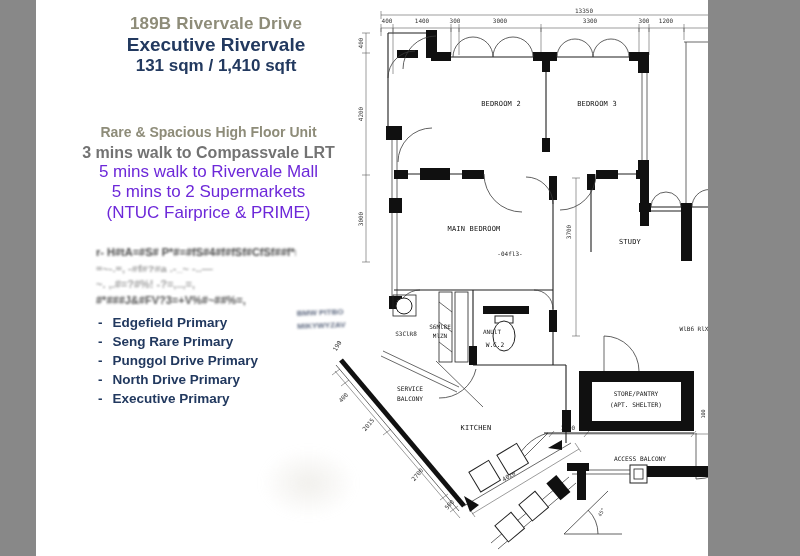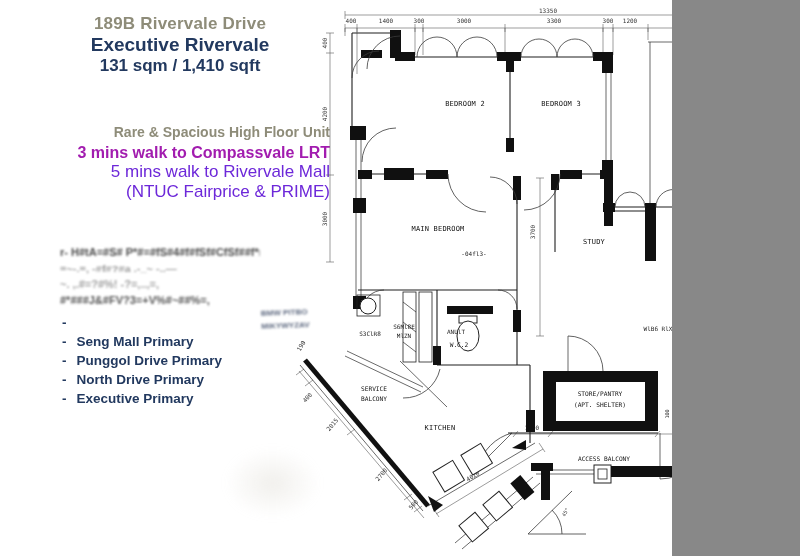--- a/index.html
+++ b/index.html
@@ -1,25 +1,25 @@
 <!DOCTYPE html>
 <html><head>
 <meta charset="utf-8">
 <style>
   html,body{margin:0;padding:0;background:#888;}
   .page{position:relative;width:672px;height:556px;background:#ffffff;overflow:hidden;
-        font-family:"Liberation Sans",sans-serif;}
+        font-family:"Liberation Sans",sans-serif;margin-left:36px;}
   
   .lp-head{position:absolute;left:30px;top:14px;width:300px;text-align:center;line-height:1.18;}
   .lp-addr{font-size:17px;font-weight:700;color:#8e8c79;letter-spacing:.2px;}
   .lp-type{font-size:19px;font-weight:700;color:#22395f;}
   .lp-area{font-size:17px;font-weight:700;color:#22395f;}
-  .lp-feat{position:absolute;left:15px;top:124px;width:315px;text-align:right;line-height:1.2;}
+  .lp-feat{position:absolute;left:15px;top:124px;width:315px;text-align:center;line-height:1.2;}
   .lp-hl{font-size:14px;font-weight:700;color:#8e8c79;margin-bottom:2px;}
-  .lp-f0{font-size:16px;font-weight:700;color:#a21caf;}
+  .lp-f0{font-size:16px;font-weight:700;color:#737373;}
   .lp-f{font-size:17px;font-weight:400;color:#6d28d9;}
   .lp-redacted{position:absolute;left:60px;top:244px;width:200px;line-height:16px;
                font-size:11px;font-weight:700;color:#2a2a2a;filter:blur(1px);}
   .lp-redacted div{white-space:nowrap;overflow:hidden;}
   .lp-redacted div:nth-child(1){opacity:.85;}
   .lp-redacted div:nth-child(2){opacity:.5;transform:scaleY(.9);}
   .lp-redacted div:nth-child(3){opacity:.45;}
   .lp-redacted div:nth-child(4){opacity:.8;}
   .lp-schools{position:absolute;left:62px;top:313px;line-height:19px;
               font-size:13.5px;font-weight:700;color:#22395f;}
@@ -54,37 +54,39 @@
   <div class="lp-head">
     <div class="lp-addr">189B Rivervale Drive</div>
     <div class="lp-type">Executive Rivervale</div>
     <div class="lp-area">131 sqm / 1,410 sqft</div>
   </div>
 
   <div class="lp-feat">
     <div class="lp-hl">Rare &amp; Spacious High Floor Unit</div>
     <div class="lp-f0">3 mins walk to Compassvale LRT</div>
     <div class="lp-f">5 mins walk to Rivervale Mall</div>
+    <div class="lp-f">5 mins to 2 Supermarkets</div>
     <div class="lp-f">(NTUC Fairprice &amp; PRIME)</div>
   </div>
 
   <div class="lp-redacted">
     <div>r- H#tA=#S# P*#=#fS#4#f#fSf#CfSf##f*r</div>
     <div>=~-.=, -#f#?#a .-_~  -..—</div>
     <div>~. ,.#=?#%! -?=,..,=,</div>
     <div>#*###J&amp;#FV?3=+V%#~##%=,</div>
   </div>
 
   <div class="lp-schools">
     <div class="lp-school">
       <span>-</span>
-      </div>
-    <div class="lp-school">
-      <span>-</span>
-      <span>Seng Mall Primary</span>
+      <span>Edgefield Primary</span>
+      </div>
+    <div class="lp-school">
+      <span>-</span>
+      <span>Seng Rare Primary</span>
       </div>
     <div class="lp-school">
       <span>-</span>
       <span>Punggol Drive Primary</span>
       </div>
     <div class="lp-school">
       <span>-</span>
       <span>North Drive Primary</span>
       </div>
     <div class="lp-school">

